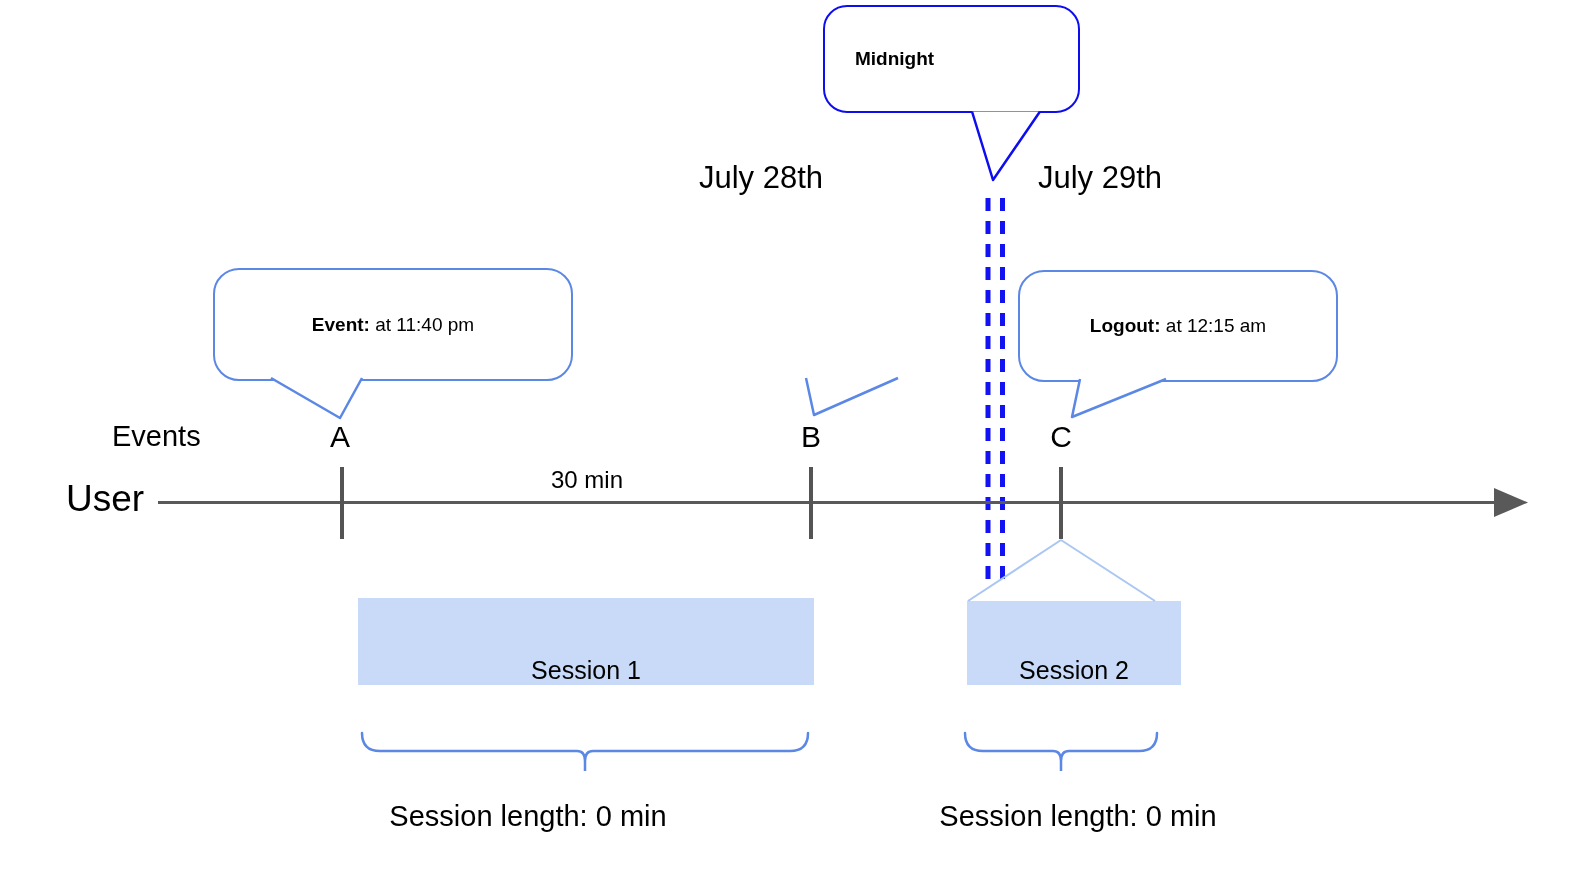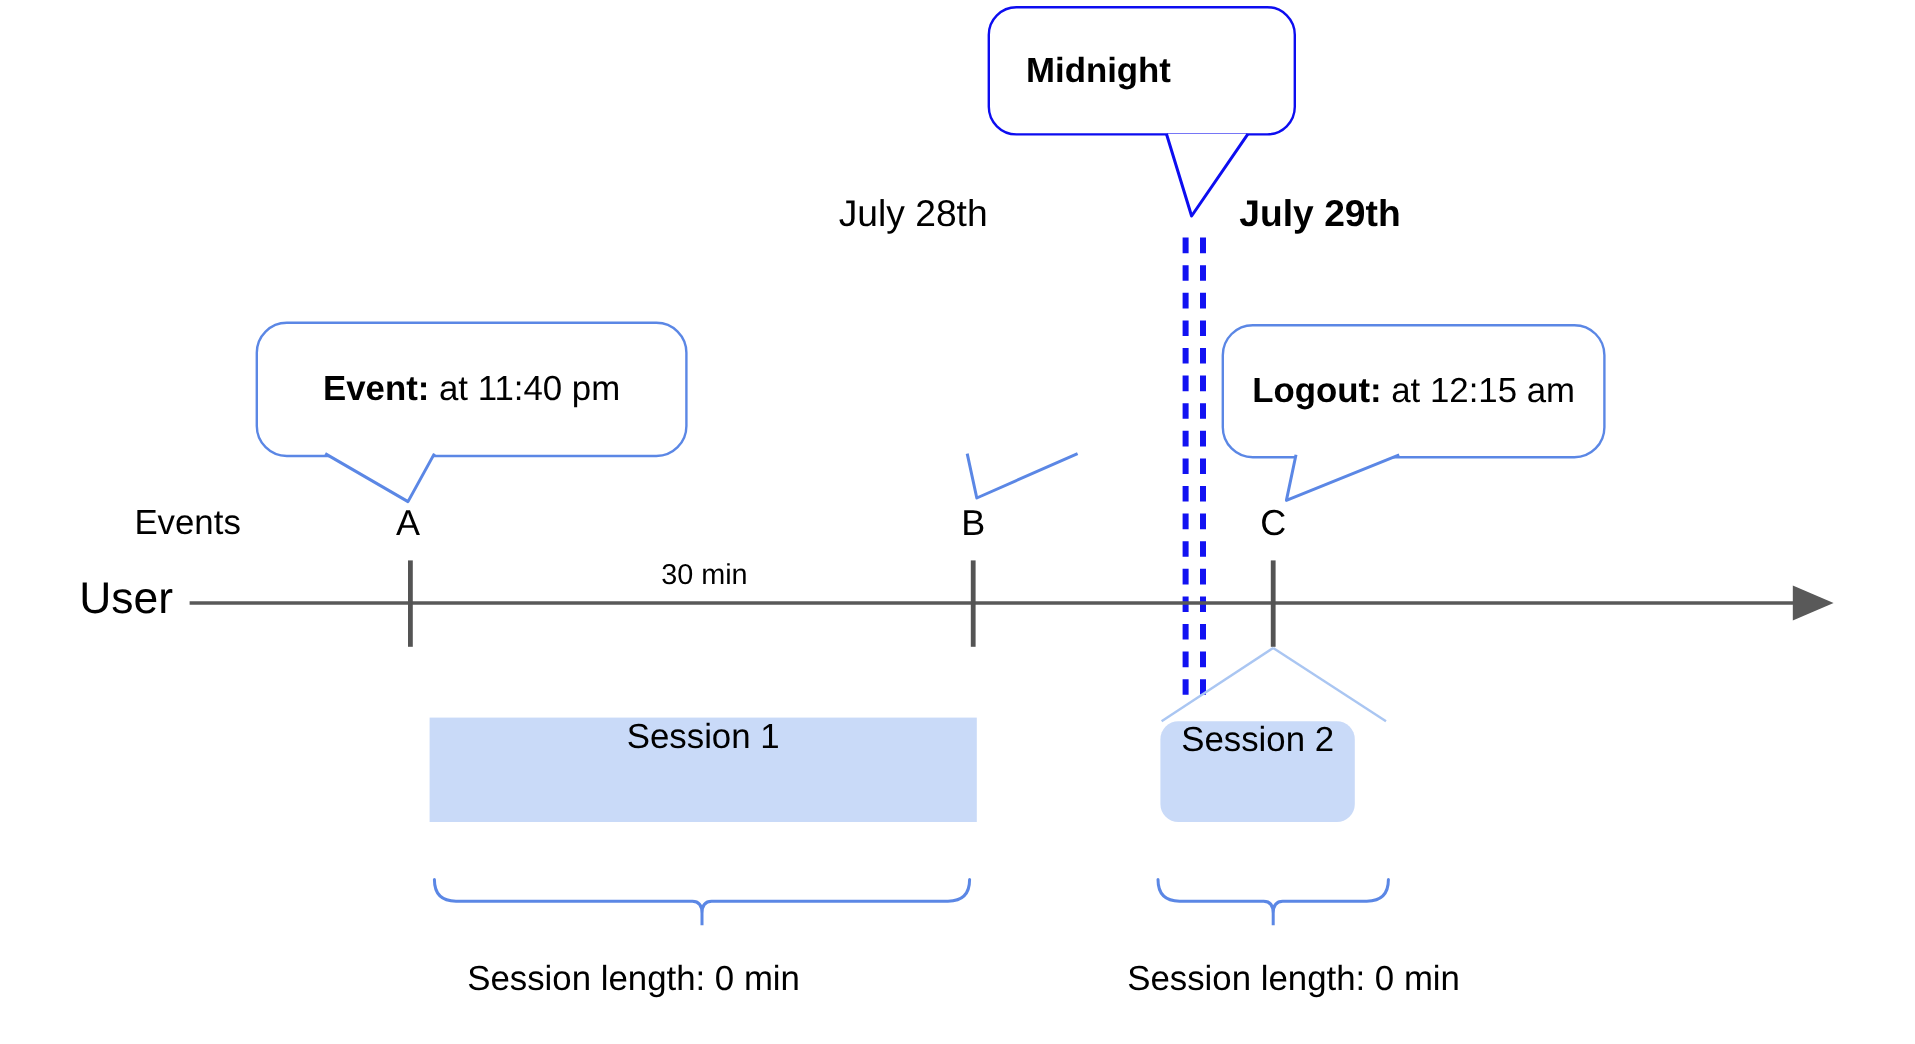--- a/index.html
+++ b/index.html
@@ -3,67 +3,67 @@
 <meta charset="utf-8">
 <style>
   html,body { margin:0; padding:0; background:#fff; }
   .canvas {
     position:relative; width:1596px; height:870px; background:#ffffff;
     font-family:"Liberation Sans", sans-serif; color:#000; overflow:hidden;
   }
   .callout {
     position:absolute; box-sizing:border-box; background:#fff;
     display:flex; align-items:center; justify-content:center;
-    font-size:29px; z-index:1; white-space:pre;
+    font-size:19px; z-index:1; white-space:pre;
   }
   .callout.event { border:2.5px solid #5b87e5; border-radius:26px; }
   .callout.midnight {
     border:2.5px solid #0d0df0; border-radius:24px;
     font-weight:bold; justify-content:flex-start; padding-left:30px;
   }
   .session-box {
     position:absolute; background:#c9daf8; z-index:1;
-    display:flex; align-items:flex-start; justify-content:center; font-size:29px;
+    display:flex; align-items:flex-end; justify-content:center; font-size:25px;
   }
   .lbl { position:absolute; z-index:1; white-space:pre; }
   .lbl.center { text-align:center; }
   .date { font-size:31px; }
   .marker { font-size:30px; width:60px; text-align:center; }
   .linework { position:absolute; left:0; top:0; z-index:3; pointer-events:none; }
 </style>
 </head>
 <body>
 
 <div class="canvas">
 
   <div class="callout midnight" style="left:823px; top:5px; width:257px; height:108px;">
     <span>Midnight</span>
   </div>
 
   <div class="lbl center date" style="left:661px; top:160px; width:200px;">July 28th</div>
-  <div class="lbl center date" style="left:1000px; top:160px; width:200px;font-weight:bold;">July 29th</div>
+  <div class="lbl center date" style="left:1000px; top:160px; width:200px;">July 29th</div>
 
   <div class="callout event" style="left:213px; top:268px; width:360px; height:113px;">
     <span><b>Event:</b><span> at 11:40 pm</span></span>
   </div>
   <div class="callout event" style="left:1018px; top:270px; width:320px; height:112px;">
     <span><b>Logout:</b><span> at 12:15 am</span></span>
   </div>
 
   <div class="lbl" style="left:112px; top:420px; font-size:29px;text-align:right;">Events</div>
   <div class="lbl marker" style="left:310px; top:420px;">A</div>
   <div class="lbl marker" style="left:781px; top:420px;">B</div>
   <div class="lbl marker" style="left:1031px; top:420px;">C</div>
   <div class="lbl center" style="left:527px; top:448px; width:120px; font-size:24px;margin-top:18px;">30 min</div>
   <div class="lbl" style="left:66px; top:478px; font-size:37px;">User</div>
 
   <div class="session-box" style="left:358px; top:598px; width:456px; height:87px;">
     <span>Session 1</span>
   </div>
-  <div class="session-box" style="left:967px; top:601px; width:162px; height:84px;border-radius:15px;">
+  <div class="session-box" style="left:967px; top:601px; width:214px; height:84px;">
     <span>Session 2</span>
   </div>
 
   <div class="lbl center" style="left:363px; top:800px; width:330px; font-size:29px;">Session length: 0 min</div>
   <div class="lbl center" style="left:913px; top:800px; width:330px; font-size:29px;">Session length: 0 min</div>
 
   <svg class="linework" width="1596" height="870" viewBox="0 0 1596 870">
 
     <g>
       <line x1="988" y1="198" x2="988" y2="582" stroke="#1212f2" stroke-width="5" stroke-dasharray="13 10"></line>

